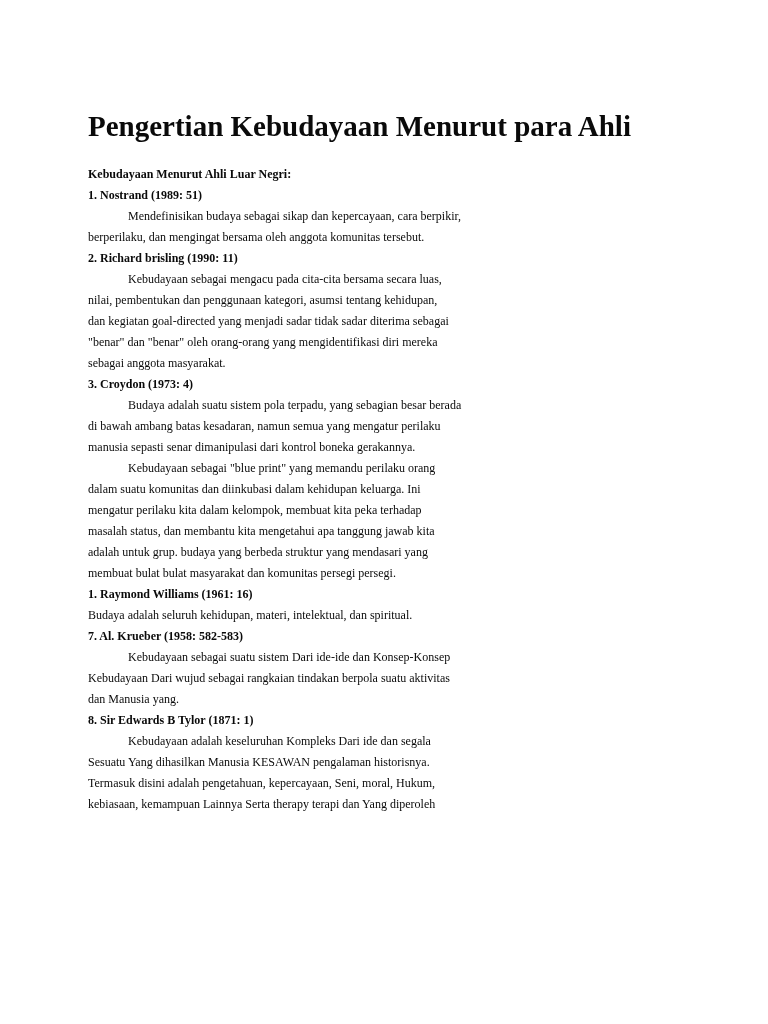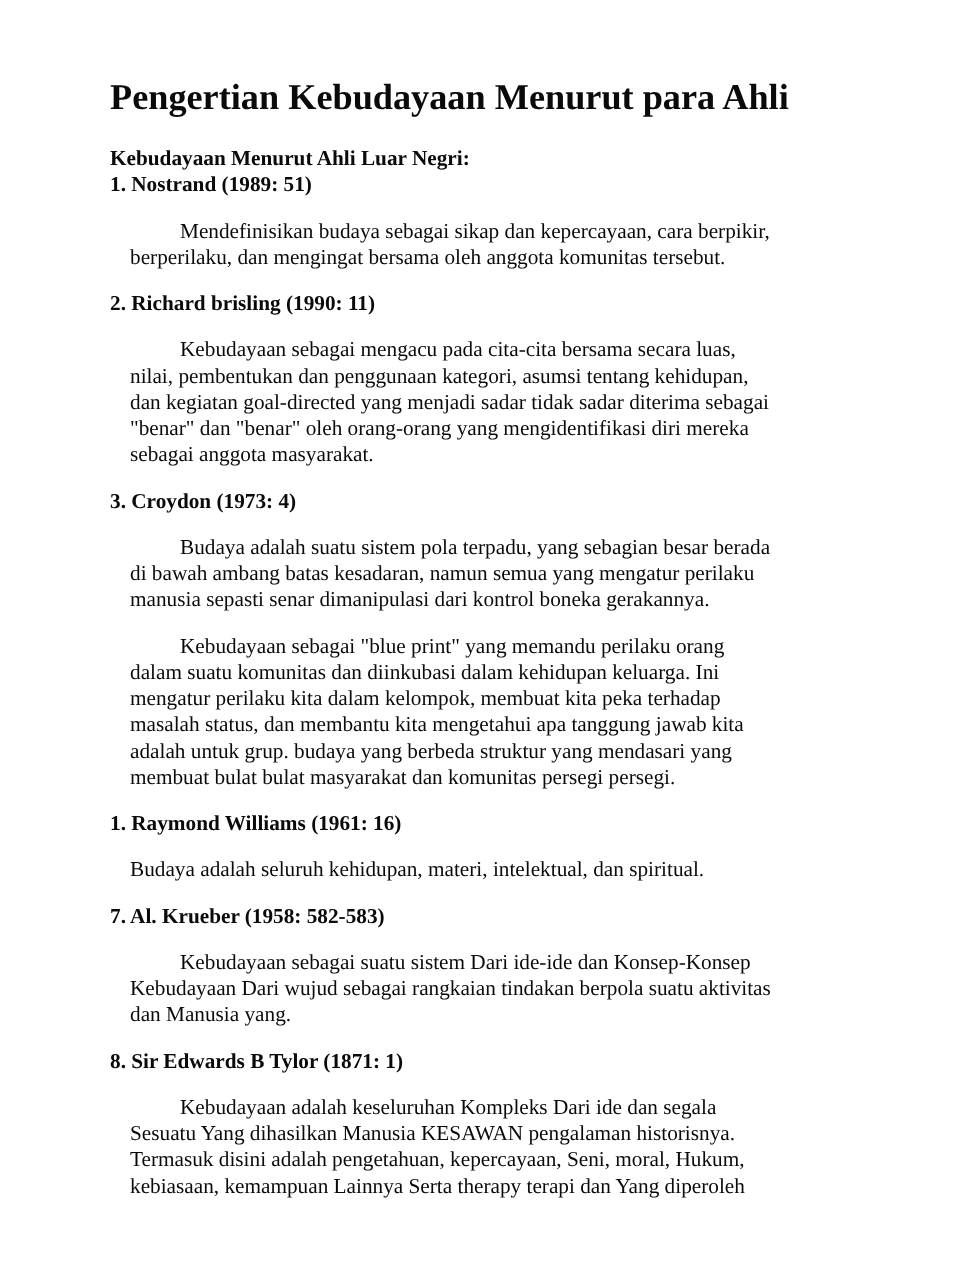--- a/index.html
+++ b/index.html
@@ -11,42 +11,42 @@
     width: 768px;
     height: 1024px;
     overflow: hidden;
     font-family: "Liberation Serif", "DejaVu Serif", serif;
     color: #0a0a0a;
   }
   .page {
     box-sizing: border-box;
     width: 768px;
     height: 1024px;
-    padding: 60px 78px 0 88px;
+    padding: 108px 78px 0 88px;
     background: #ffffff;
   }
   h1.title {
     margin: 0 0 20px 0;
     font-size: 29px;
     line-height: 36px;
     font-weight: bold;
     letter-spacing: 0px;
     white-space: nowrap;
   }
   .content {
-    font-size: 17px;
+    font-size: 12px;
     line-height: 21px;
   }
   .heading {
     margin: 0;
     font-weight: bold;
     white-space: pre-line;
   }
   .para {
-    margin: 16px;
+    margin: 0;
     white-space: pre-line;
     text-indent: 40px;
   }
   .para.no-indent {
     text-indent: 0;
   }
 </style>
 </head>
 <body>
 

